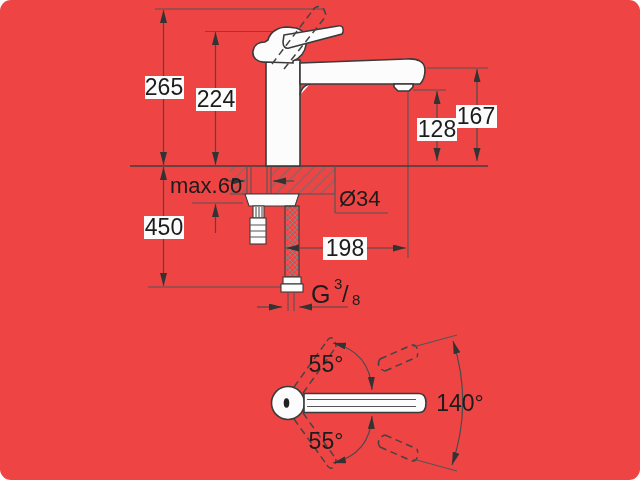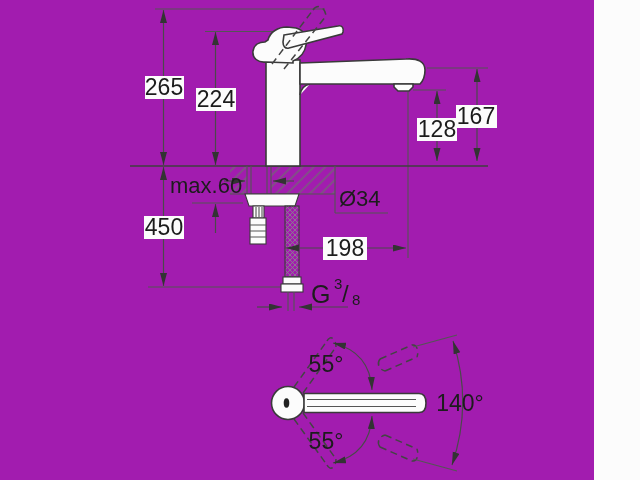--- a/index.html
+++ b/index.html
@@ -1,16 +1,16 @@
 <!DOCTYPE html>
 <html><head>
 <meta charset="utf-8">
 <style>
   html,body{margin:0;padding:0;background:#fcfcfc;}
-  .stage{width:594px;height:480px;position:relative;background:#a21caf;overflow:hidden;}
+  .stage{width:640px;height:480px;position:relative;background:#ef4444;overflow:hidden;border-radius:11px;}
   svg{display:block;}
   text{font-family:"Liberation Sans","DejaVu Sans",sans-serif;fill:#1c1c1c;}
   .dim-num{font-size:23px;}
   .dim-sm{font-size:22px;}
   .frac{font-size:15px;}
   .outline{stroke:#3a3a3a;stroke-width:1.6;fill:#fcfcfc;}
   .thin{stroke:#555;stroke-width:1.1;fill:none;}
   .dimline{stroke:#4a4a4a;stroke-width:1.2;fill:none;}
   .dash{stroke:#444;stroke-width:1.5;fill:none;stroke-dasharray:7 4.5;}
   .halo{fill:#fcfcfc;stroke:none;}

